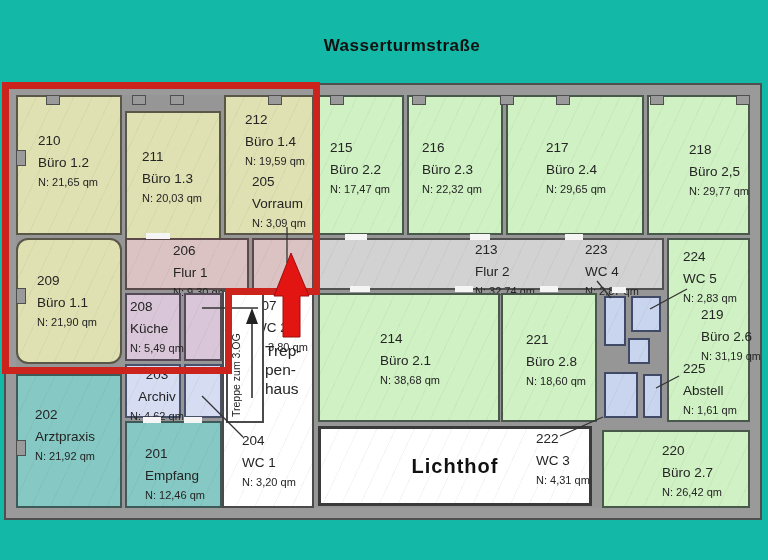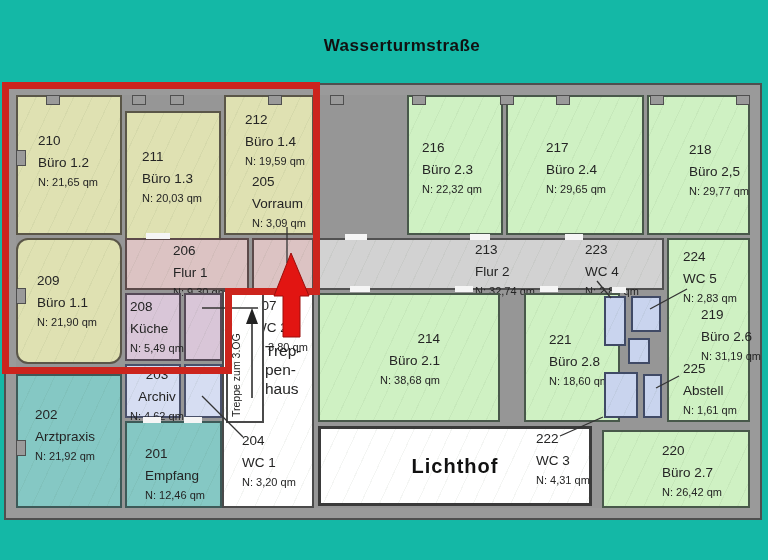--- a/index.html
+++ b/index.html
@@ -128,20 +128,27 @@
       <div class="ar">N: 3,20 qm</div>
     </div>
   </div>
   <div class="room white" style="left:226px;top:293px;width:38px;height:130px;border-width:2px;z-index:3;">
     <div id="stairs-note">Treppe zum 3.OG</div>
   </div>
   <div id="treppenhaus-label">Trep-
 pen-
 haus</div>
 
+  <div class="room green" style="left:318px;top:95px;width:86px;height:140px;">
+    <div class="lbl" style="left:10px;top:40px">
+      <div class="num">215</div>
+      <div class="nm">Büro 2.2</div>
+      <div class="ar">N: 17,47 qm</div>
+    </div>
+  </div>
   <div class="room green" style="left:407px;top:95px;width:96px;height:140px;">
     <div class="lbl" style="left:13px;top:40px">
       <div class="num">216</div>
       <div class="nm">Büro 2.3</div>
       <div class="ar">N: 22,32 qm</div>
     </div>
   </div>
   <div class="room green" style="left:506px;top:95px;width:138px;height:140px;">
     <div class="lbl" style="left:38px;top:40px">
       <div class="num">217</div>
@@ -181,28 +188,28 @@
       <div class="nm">Büro 2.6</div>
       <div class="ar">N: 31,19 qm</div>
     </div>
     <div class="lbl" style="left:14px;top:118px">
       <div class="num">225</div>
       <div class="nm">Abstell</div>
       <div class="ar">N: 1,61 qm</div>
     </div>
   </div>
 
-  <div class="room green" style="left:318px;top:293px;width:182px;height:129px;text-align:right;">
+  <div class="room green" style="left:318px;top:293px;width:182px;height:129px;">
     <div class="lbl" style="left:60px;top:33px">
       <div class="num">214</div>
       <div class="nm">Büro 2.1</div>
       <div class="ar">N: 38,68 qm</div>
     </div>
   </div>
-  <div class="room green" style="left:524px;top:293px;width:96px;height:129px;">
+  <div class="room green" style="left:501px;top:293px;width:96px;height:129px;">
     <div class="lbl" style="left:23px;top:34px">
       <div class="num">221</div>
       <div class="nm">Büro 2.8</div>
       <div class="ar">N: 18,60 qm</div>
     </div>
   </div>
 
   <div class="room wblue" style="left:604px;top:296px;width:22px;height:50px;"></div>
   <div class="room wblue" style="left:631px;top:296px;width:30px;height:36px;"></div>
   <div class="room wblue" style="left:628px;top:338px;width:22px;height:26px;"></div>

